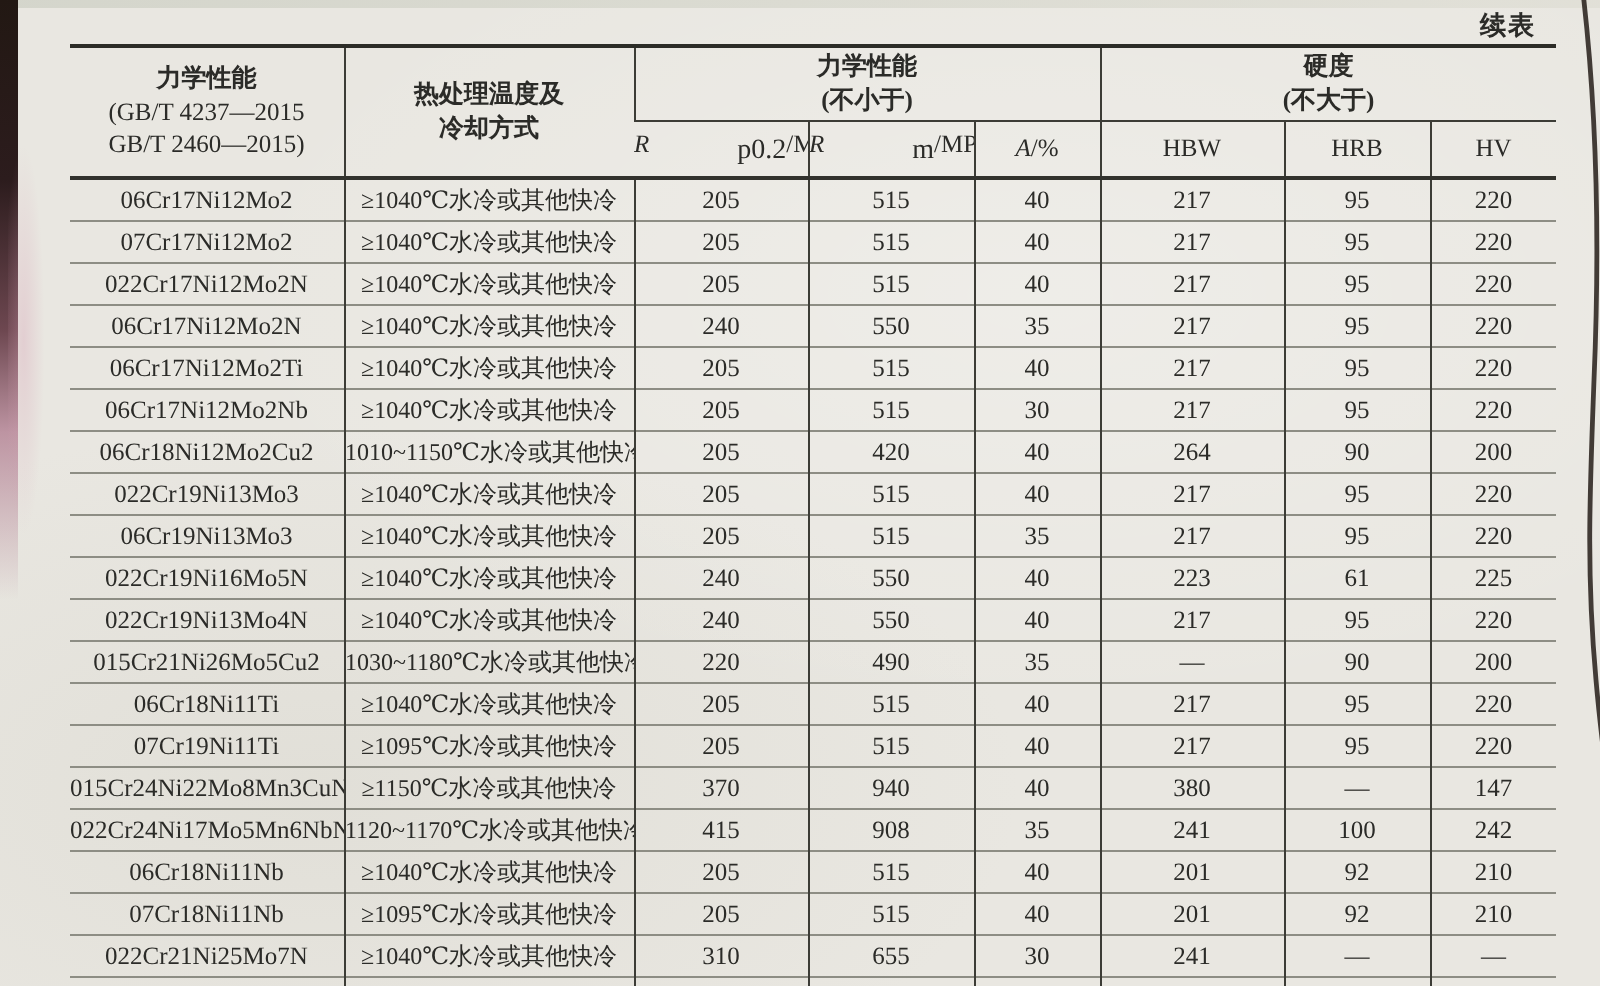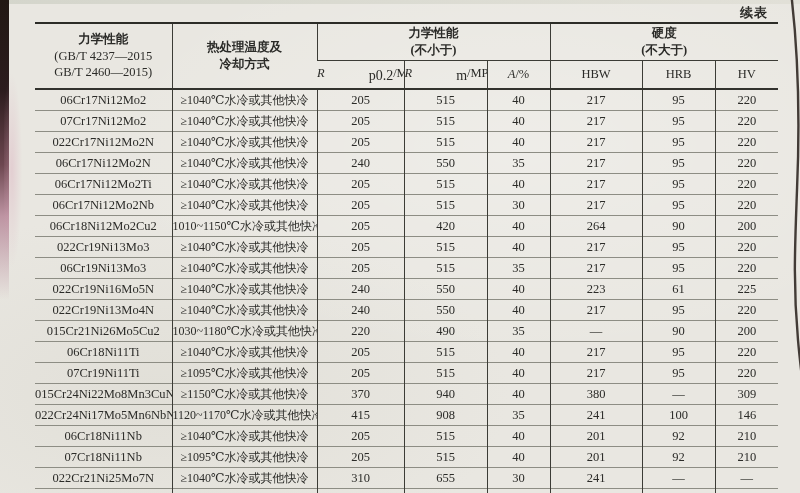--- a/index.html
+++ b/index.html
@@ -249,31 +249,31 @@
           <td>220</td>
         </tr>
         <tr>
           <td>015Cr24Ni22Mo8Mn3CuN</td>
           <td class="c-heat">≥1150℃水冷或其他快冷</td>
           <td>370</td>
           <td>940</td>
           <td>40</td>
           <td>380</td>
           <td>—</td>
-          <td>309</td>
+          <td>147</td>
         </tr>
         <tr>
           <td>022Cr24Ni17Mo5Mn6NbN</td>
           <td class="c-heat">1120~1170℃水冷或其他快冷</td>
           <td>415</td>
           <td>908</td>
           <td>35</td>
           <td>241</td>
           <td>100</td>
-          <td>146</td>
+          <td>242</td>
         </tr>
         <tr>
           <td>06Cr18Ni11Nb</td>
           <td class="c-heat">≥1040℃水冷或其他快冷</td>
           <td>205</td>
           <td>515</td>
           <td>40</td>
           <td>201</td>
           <td>92</td>
           <td>210</td>

